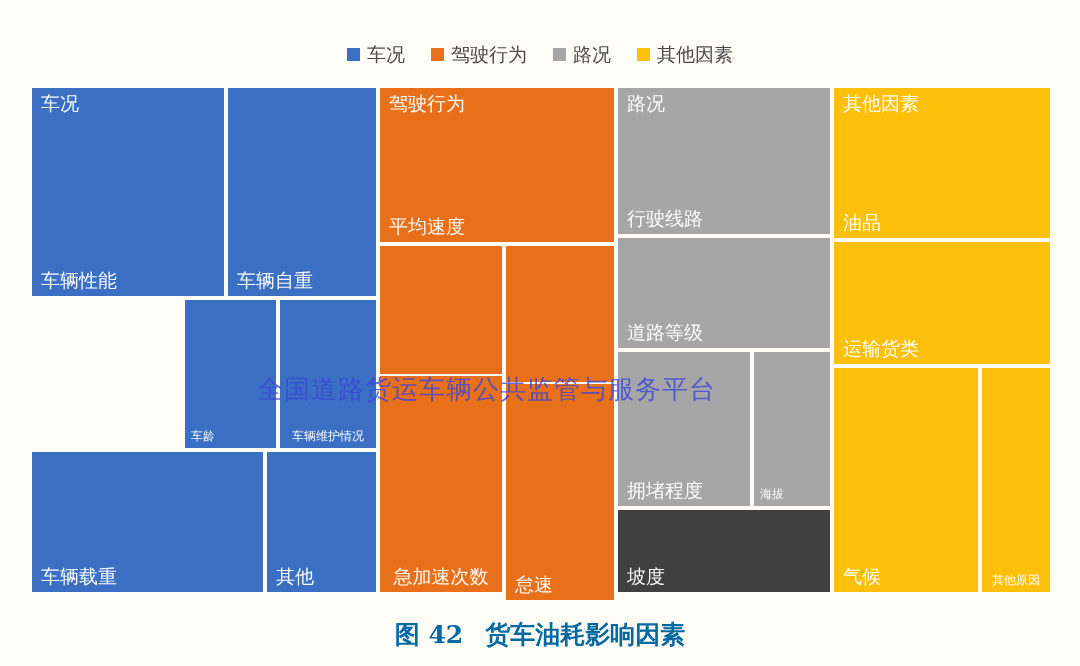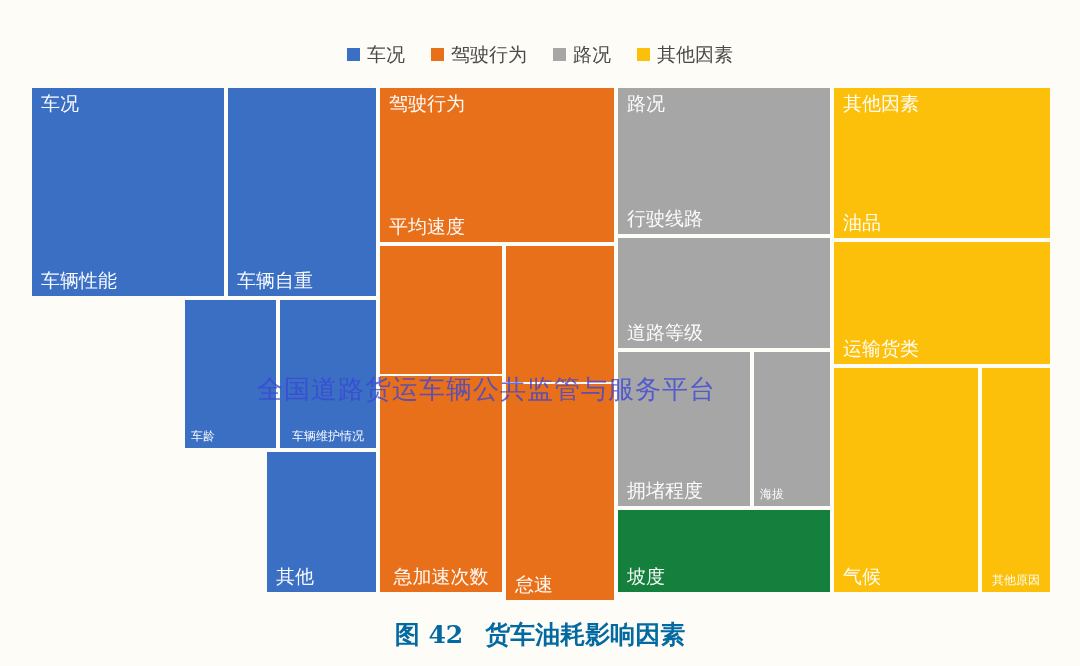--- a/index.html
+++ b/index.html
@@ -155,20 +155,23 @@
       </div>
       <div class="cell" style="left: 196px; top: 0px; width: 152px; height: 212px; background: rgb(58, 111, 196);">
         <span class="cell-label">车辆自重</span>
       </div>
       <div class="cell" style="left: 153px; top: 212px; width: 95px; height: 152px; background: rgb(58, 111, 196);">
         <span class="cell-label narrow">车龄</span>
       </div>
       <div class="cell" style="left: 248px; top: 212px; width: 100px; height: 152px; background: rgb(58, 111, 196);">
         <span class="cell-label narrow center">车辆维护情况</span>
       </div>
+      <div class="cell" style="left: 0px; top: 364px; width: 235px; height: 144px; background: rgb(58, 111, 196);">
+        <span class="cell-label">车辆载重</span>
+      </div>
       <div class="cell" style="left: 235px; top: 364px; width: 113px; height: 144px; background: rgb(58, 111, 196);">
         <span class="cell-label">其他</span>
       </div>
       <div class="cell" style="left: 348px; top: 0px; width: 238px; height: 158px; background: rgb(232, 112, 26);">
         <span class="cell-group-label">驾驶行为</span>
         <span class="cell-label">平均速度</span>
       </div>
       <div class="cell" style="left: 348px; top: 158px; width: 126px; height: 288px; background: rgb(232, 112, 26);">
         <span class="cell-label center">急减速次数</span>
       </div>
@@ -187,21 +190,21 @@
       </div>
       <div class="cell" style="left: 586px; top: 150px; width: 216px; height: 114px; background: rgb(166, 166, 166);">
         <span class="cell-label">道路等级</span>
       </div>
       <div class="cell" style="left: 586px; top: 264px; width: 136px; height: 158px; background: rgb(166, 166, 166);">
         <span class="cell-label">拥堵程度</span>
       </div>
       <div class="cell" style="left: 722px; top: 264px; width: 80px; height: 158px; background: rgb(166, 166, 166);">
         <span class="cell-label narrow">海拔</span>
       </div>
-      <div class="cell" style="left: 586px; top: 422px; width: 216px; height: 86px; background: #15803d;">
+      <div class="cell" style="left: 586px; top: 422px; width: 216px; height: 86px; background: #404040;">
         <span class="cell-label">坡度</span>
       </div>
       <div class="cell" style="left: 802px; top: 0px; width: 220px; height: 154px; background: rgb(252, 192, 10);">
         <span class="cell-group-label">其他因素</span>
         <span class="cell-label">油品</span>
       </div>
       <div class="cell" style="left: 802px; top: 154px; width: 220px; height: 126px; background: rgb(252, 192, 10);">
         <span class="cell-label">运输货类</span>
       </div>
       <div class="cell" style="left: 802px; top: 280px; width: 148px; height: 228px; background: rgb(252, 192, 10);">

